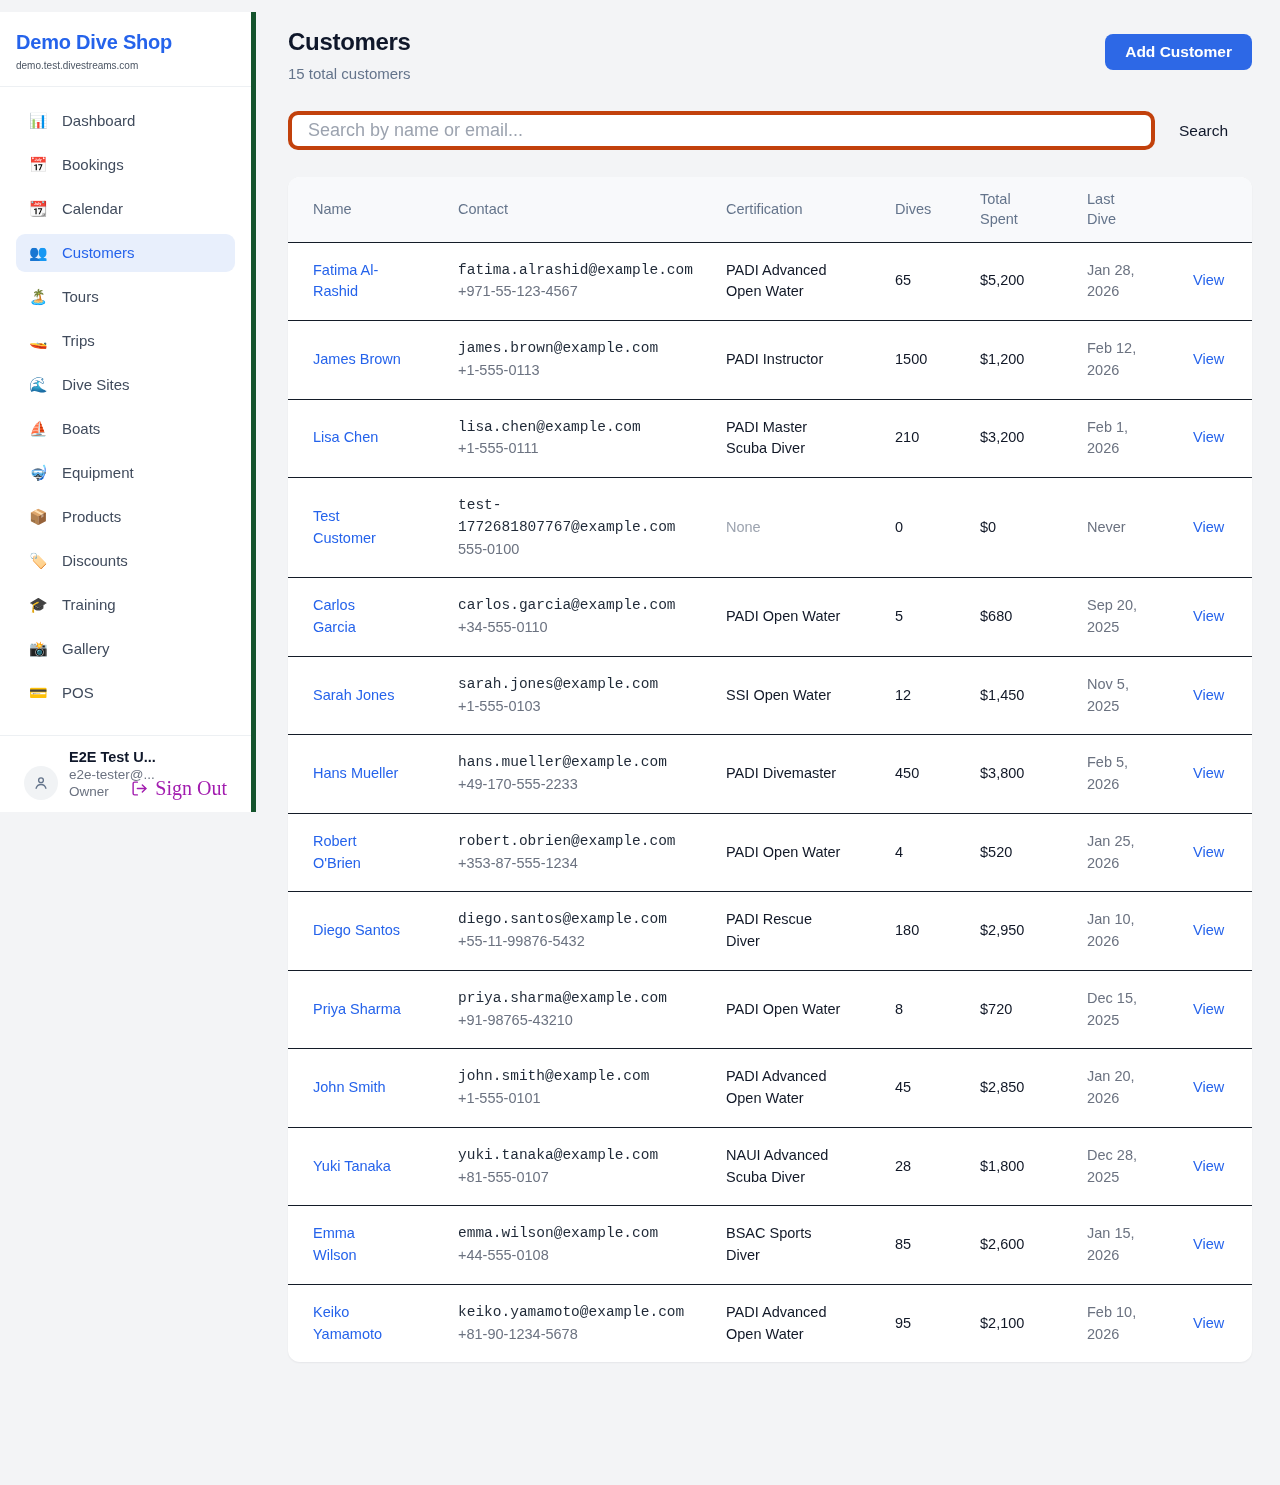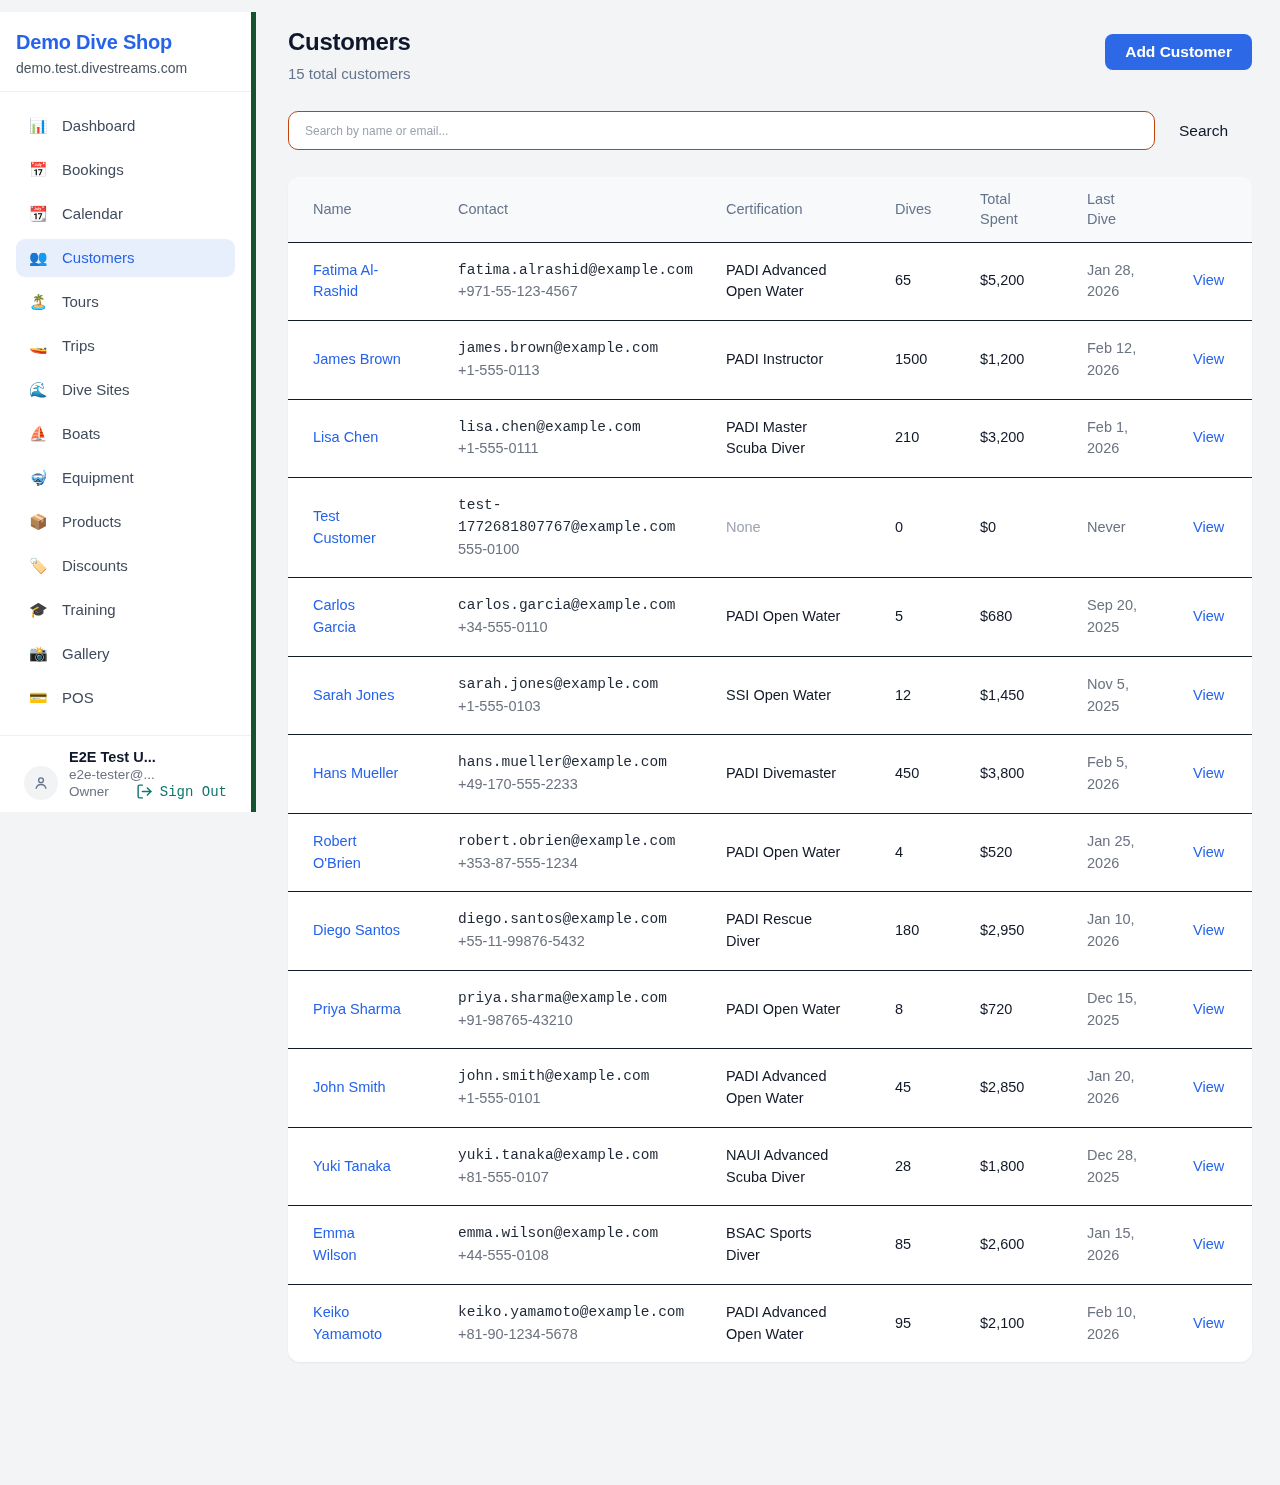--- a/index.html
+++ b/index.html
@@ -15,21 +15,21 @@
   
   .sidebar {
     position: absolute; top: 12px; left: 0;
     width: 256px; height: 800px;
     background: #ffffff;
     border-right: 5px solid #14532d;
     display: flex; flex-direction: column;
   }
   .sidebar-header { padding: 19px 16px 15px; border-bottom: 1px solid #edf0f3; }
   .shop-name { color: #2563eb; font-size: 20px; font-weight: bold; letter-spacing: -0.2px; }
-  .shop-domain { color: #4b5563; font-size: 14px; margin-top: 6px; }
+  .shop-domain { color: #4b5563; font-size: 10px; margin-top: 6px; }
   .nav { flex: 1; padding: 15px 16px; overflow: hidden; }
   .nav-item {
     display: flex; align-items: center; gap: 13px;
     padding: 10px 12px; margin-bottom: 6px;
     border-radius: 9px; cursor: pointer;
     color: #404b5c; font-size: 15px;
   }
   .nav-item[data-active="true"] { background: #e8effc; color: #2563eb; }
   .nav-icon { width: 21px; font-size: 15px; line-height: 18px; text-align: center; flex: 0 0 21px; }
   .nav-label { line-height: 18px; white-space: nowrap; }
@@ -42,39 +42,39 @@
     width: 34px; height: 34px; border-radius: 50%;
     background: #f1f3f5; flex: 0 0 34px;
     display: flex; align-items: center; justify-content: center;
   }
   .user-info { flex: 1; min-width: 0; }
   .user-name { font-size: 14.5px; font-weight: bold; color: #0f172a; line-height: 18px; white-space: nowrap; }
   .user-email, .user-role { font-size: 13.5px; color: #6b7280; line-height: 17px; white-space: nowrap; }
   .signout {
     background: none; border: none; cursor: pointer;
     display: flex; align-items: center; gap: 7px;
-    color: #0f766e; font-size: 14px; font-family: Liberation Mono, monospace;
+    color: #a21caf; font-size: 20px; font-family: Liberation Serif, serif;
     white-space: nowrap; padding: 0;
   }
   
   .main { margin-left: 256px; padding: 28px 28px 26px 32px; }
   .header-row { display: flex; justify-content: space-between; align-items: flex-start; }
   .page-title { font-size: 24px; font-weight: 800; color: #0f172a; letter-spacing: -0.3px; }
   .page-subtitle { font-size: 15px; color: #64748b; margin-top: 9px; }
   .add-btn {
     background: #2d68e6; color: #ffffff; border: none; cursor: pointer;
     font-family: inherit; font-size: 15.5px; font-weight: 600;
     height: 36px; padding: 0 20px; border-radius: 8px; margin-top: 6px;
   }
   .search-row { margin-top: 29px; display: flex; align-items: center; }
   .search-input {
     flex: 1; height: 39px;
-    border: 1px solid #c2410c; border-radius: 10px;
+    border: 4px solid #c2410c; border-radius: 10px;
     background: #fff; padding: 0 16px;
-    font-family: inherit; font-size: 12px; color: #111827; outline: none;
+    font-family: inherit; font-size: 18px; color: #111827; outline: none;
   }
   .search-input::placeholder { color: #9ca3af; }
   .search-btn {
     width: 97px; text-align: center; background: none; border: none; cursor: pointer;
     font-family: inherit; font-size: 15.5px; font-weight: 500; color: #0f172a;
   }
   
   .card {
     margin-top: 27px; background: #ffffff;
     border-radius: 12px; overflow: hidden;

